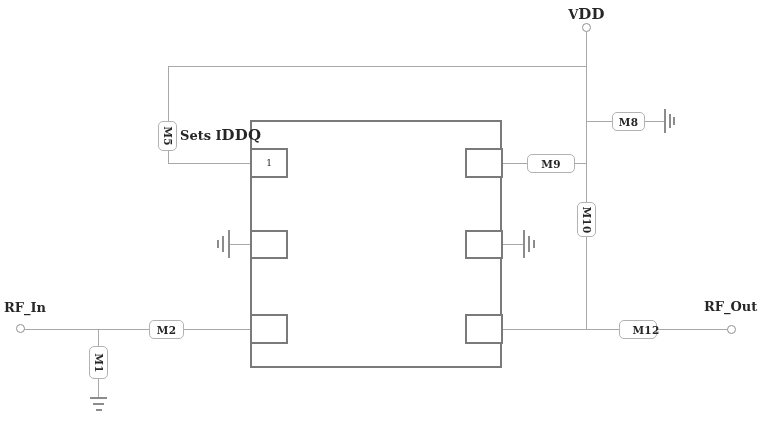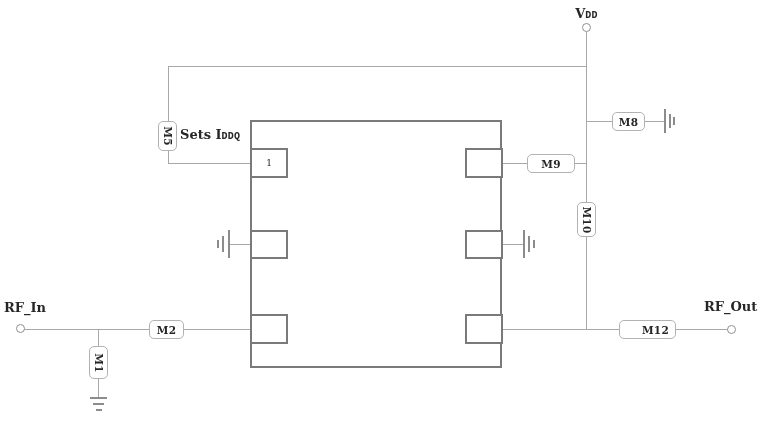--- a/index.html
+++ b/index.html
@@ -55,21 +55,21 @@
   .gnd { position: absolute; }
   .gbar { position: absolute; background: var(--ground); }
   .lbl {
     position: absolute;
     font-weight: bold;
     font-size: 13px;
     color: var(--text);
     white-space: nowrap;
     line-height: 14px;
   }
-  .lbl .sub { font-size: 10px; letter-spacing: 0.2px; font-family: Liberation Mono, monospace; }
+  .lbl .sub { font-size: 15px; letter-spacing: 0.2px; }
   .lbl.center { text-align: center; }
 </style>
 </head>
 <body>
 
 <div class="canvas">
 
   <div class="wire h" style="left:168px; top:66px;  width:419px;"></div>
   <div class="wire v" style="left:168px; top:66px;  height:98px;"></div>
   <div class="wire h" style="left:168px; top:163px; width:83px;"></div>
@@ -104,21 +104,21 @@
   </div>
   <div class="comp" style="left:612px; top:112px; width:33px; height:19px;">
     <span>M8</span>
   </div>
   <div class="comp" style="left:527px; top:154px; width:48px; height:19px;">
     <span>M9</span>
   </div>
   <div class="comp vert" style="left:577px; top:202px; width:19px; height:35px;">
     <span>M10</span>
   </div>
-  <div class="comp" style="left:619px; top:320px; width:57px; height:19px;padding-left:16px;">
+  <div class="comp" style="left:619px; top:320px; width:38px; height:19px;padding-left:16px;">
     <span>M12</span>
   </div>
 
   <div class="term" style="left:582px; top:23px;"></div>
   <div class="term" style="left:16px;  top:324px;"></div>
   <div class="term" style="left:727px; top:325px;"></div>
 
   <div class="gnd" style="left:90px; top:397px; width:17px; height:15px;">
     <div class="gbar" style="left:0;  top:0;    width:17px; height:2px;"></div>
     <div class="gbar" style="left:3px; top:6px;  width:11px; height:2px;"></div>

